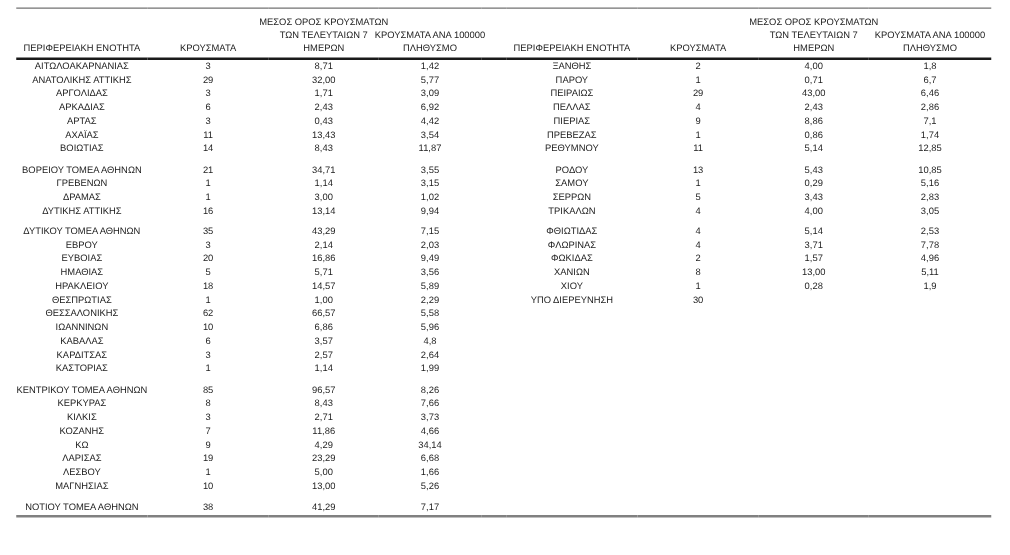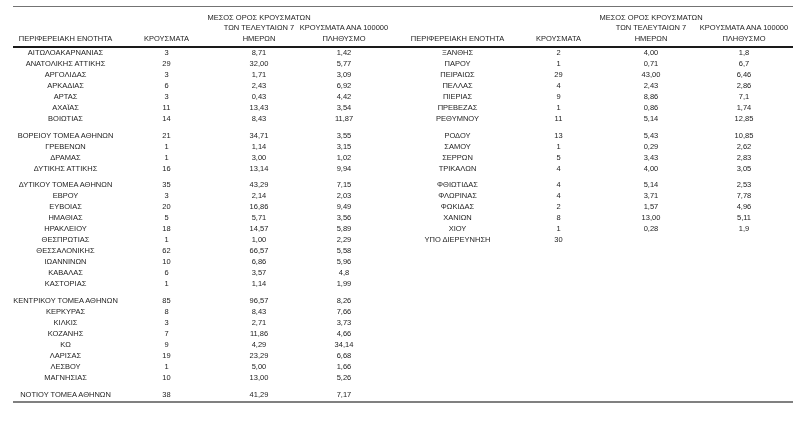--- a/index.html
+++ b/index.html
@@ -213,21 +213,21 @@
         </tr>
         <tr>
           <td>ΓΡΕΒΕΝΩΝ</td>
           <td>1</td>
           <td>1,14</td>
           <td>3,15</td>
           <td></td>
           <td>ΣΑΜΟΥ</td>
           <td>1</td>
           <td>0,29</td>
-          <td>2,62</td>
+          <td>5,16</td>
         </tr>
         <tr>
           <td>ΔΡΑΜΑΣ</td>
           <td>1</td>
           <td>3,00</td>
           <td>1,02</td>
           <td></td>
           <td>ΣΕΡΡΩΝ</td>
           <td>5</td>
           <td>3,43</td>
@@ -333,20 +333,31 @@
           <td></td>
           <td></td>
           <td></td>
           <td></td>
         </tr>
         <tr>
           <td>ΚΑΒΑΛΑΣ</td>
           <td>6</td>
           <td>3,57</td>
           <td>4,8</td>
+          <td></td>
+          <td></td>
+          <td></td>
+          <td></td>
+          <td></td>
+        </tr>
+        <tr>
+          <td>ΚΑΡΔΙΤΣΑΣ</td>
+          <td>3</td>
+          <td>2,57</td>
+          <td>2,64</td>
           <td></td>
           <td></td>
           <td></td>
           <td></td>
           <td></td>
         </tr>
         <tr>
           <td>ΚΑΣΤΟΡΙΑΣ</td>
           <td>1</td>
           <td>1,14</td>

